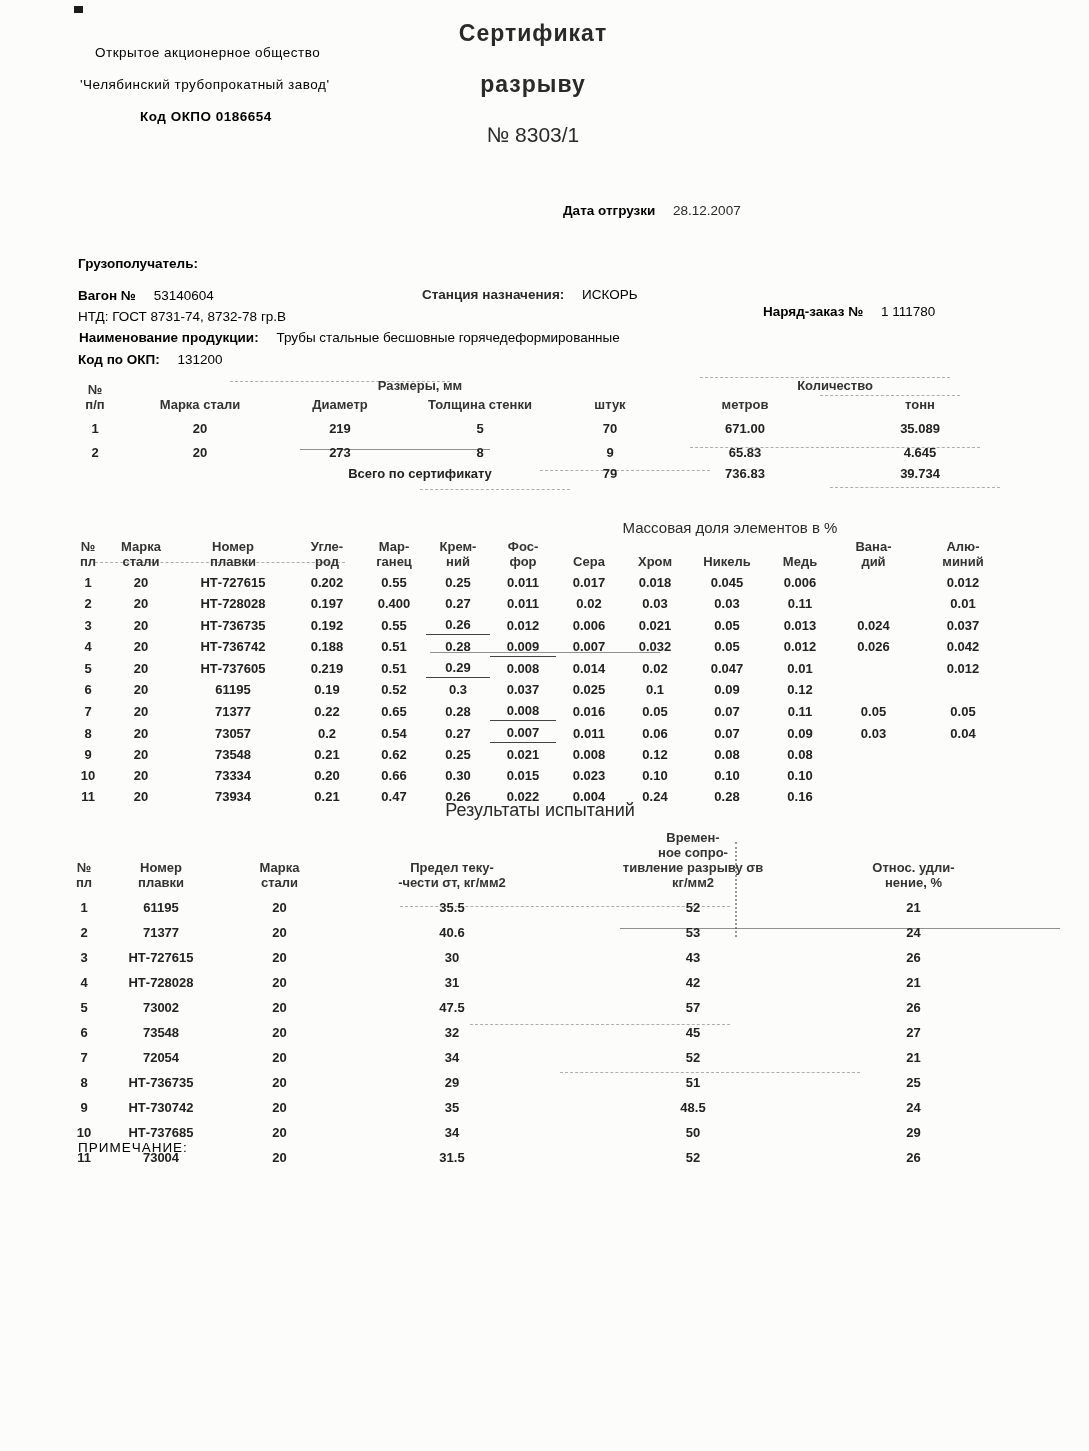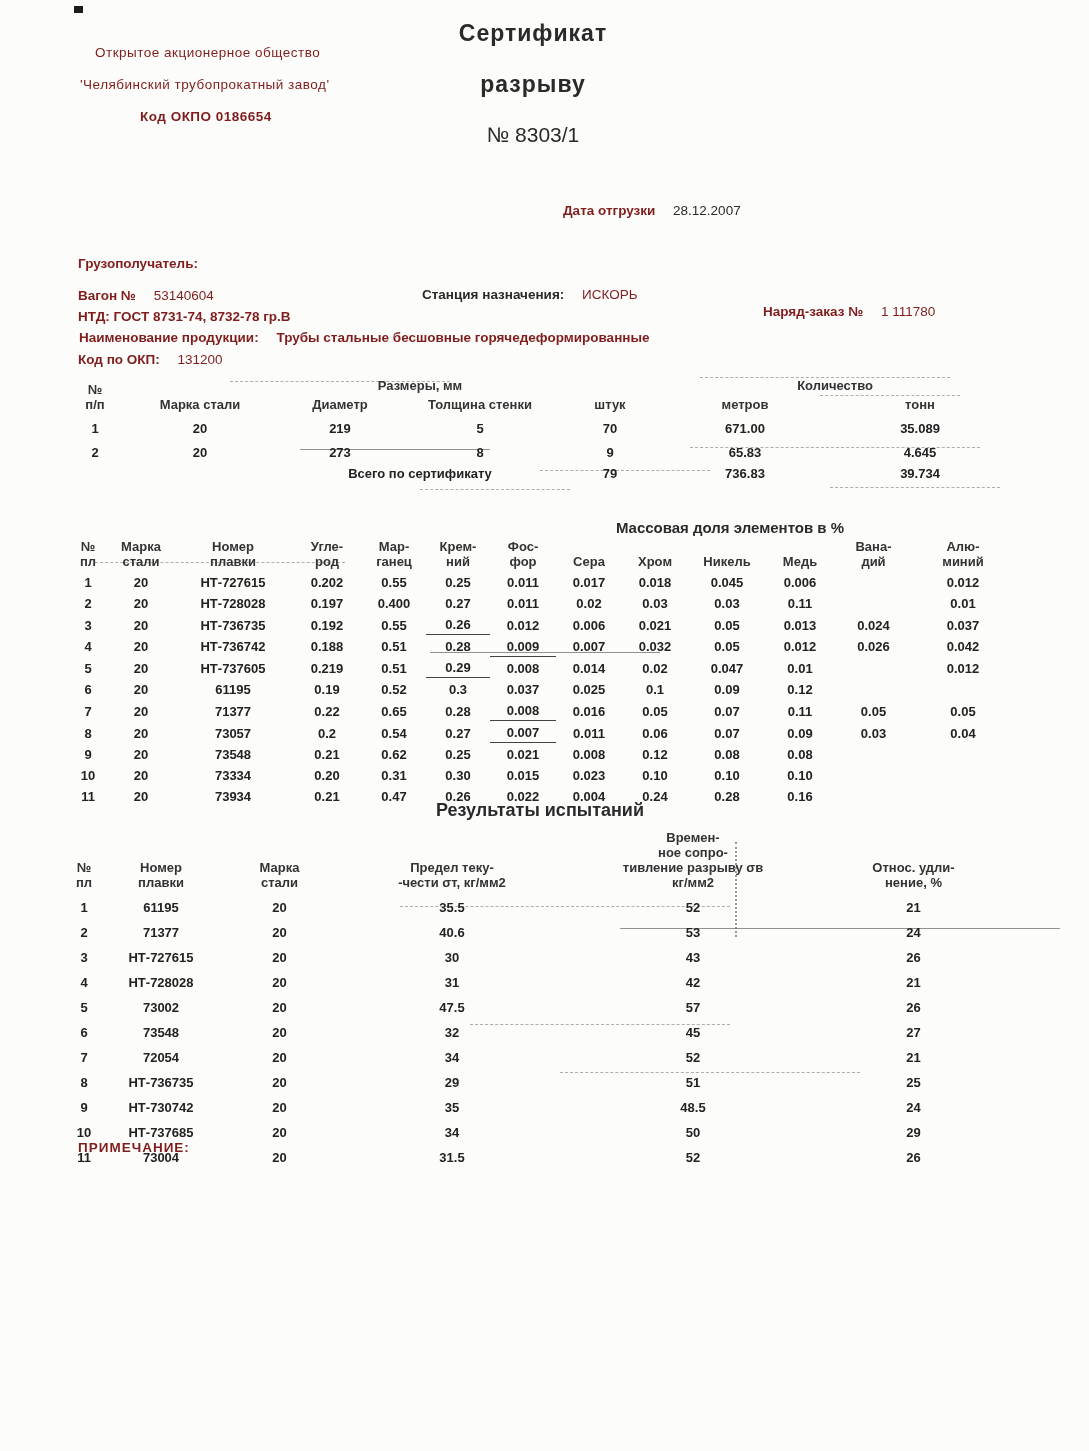--- a/index.html
+++ b/index.html
@@ -7,22 +7,22 @@
     position:relative;
     width:1089px;height:1451px;
     margin:0 auto;
     background:#fcfcfa;
     font-family:"Liberation Sans", sans-serif;
     color:#2a2a2a;
     overflow:hidden;
   }
   .scan{filter:blur(0.3px);}
   .abs{position:absolute;}
-  .faded{color:#7f1d1d;filter:blur(0.45px);}
-  .b{font-weight:bold;}
+  .faded{color:#000000;filter:blur(0.45px);}
+  .b{font-weight:normal;}
   .center{text-align:center;}
 
   .company-block p{margin:0 0 17px 0;font-size:13.5px;letter-spacing:0.5px;}
   .title-block div{line-height:1;}
   .title-main{font-size:23px;font-weight:bold;letter-spacing:1px;margin-bottom:28px;}
   .title-num{font-size:21px;font-weight:normal;margin-top:16px;}
 
   .big-number{font-size:18px;font-weight:bold;letter-spacing:1.5px;}
 
   .line{font-size:13.5px;}
@@ -359,21 +359,21 @@
           <td>0.08</td>
           <td>0.08</td>
           <td></td>
           <td></td>
         </tr>
         <tr>
           <td>10</td>
           <td>20</td>
           <td>73334</td>
           <td>0.20</td>
-          <td>0.31</td>
+          <td>0.66</td>
           <td>0.30</td>
           <td>0.015</td>
           <td>0.023</td>
           <td>0.10</td>
           <td>0.10</td>
           <td>0.10</td>
           <td></td>
           <td></td>
         </tr>
         <tr>

